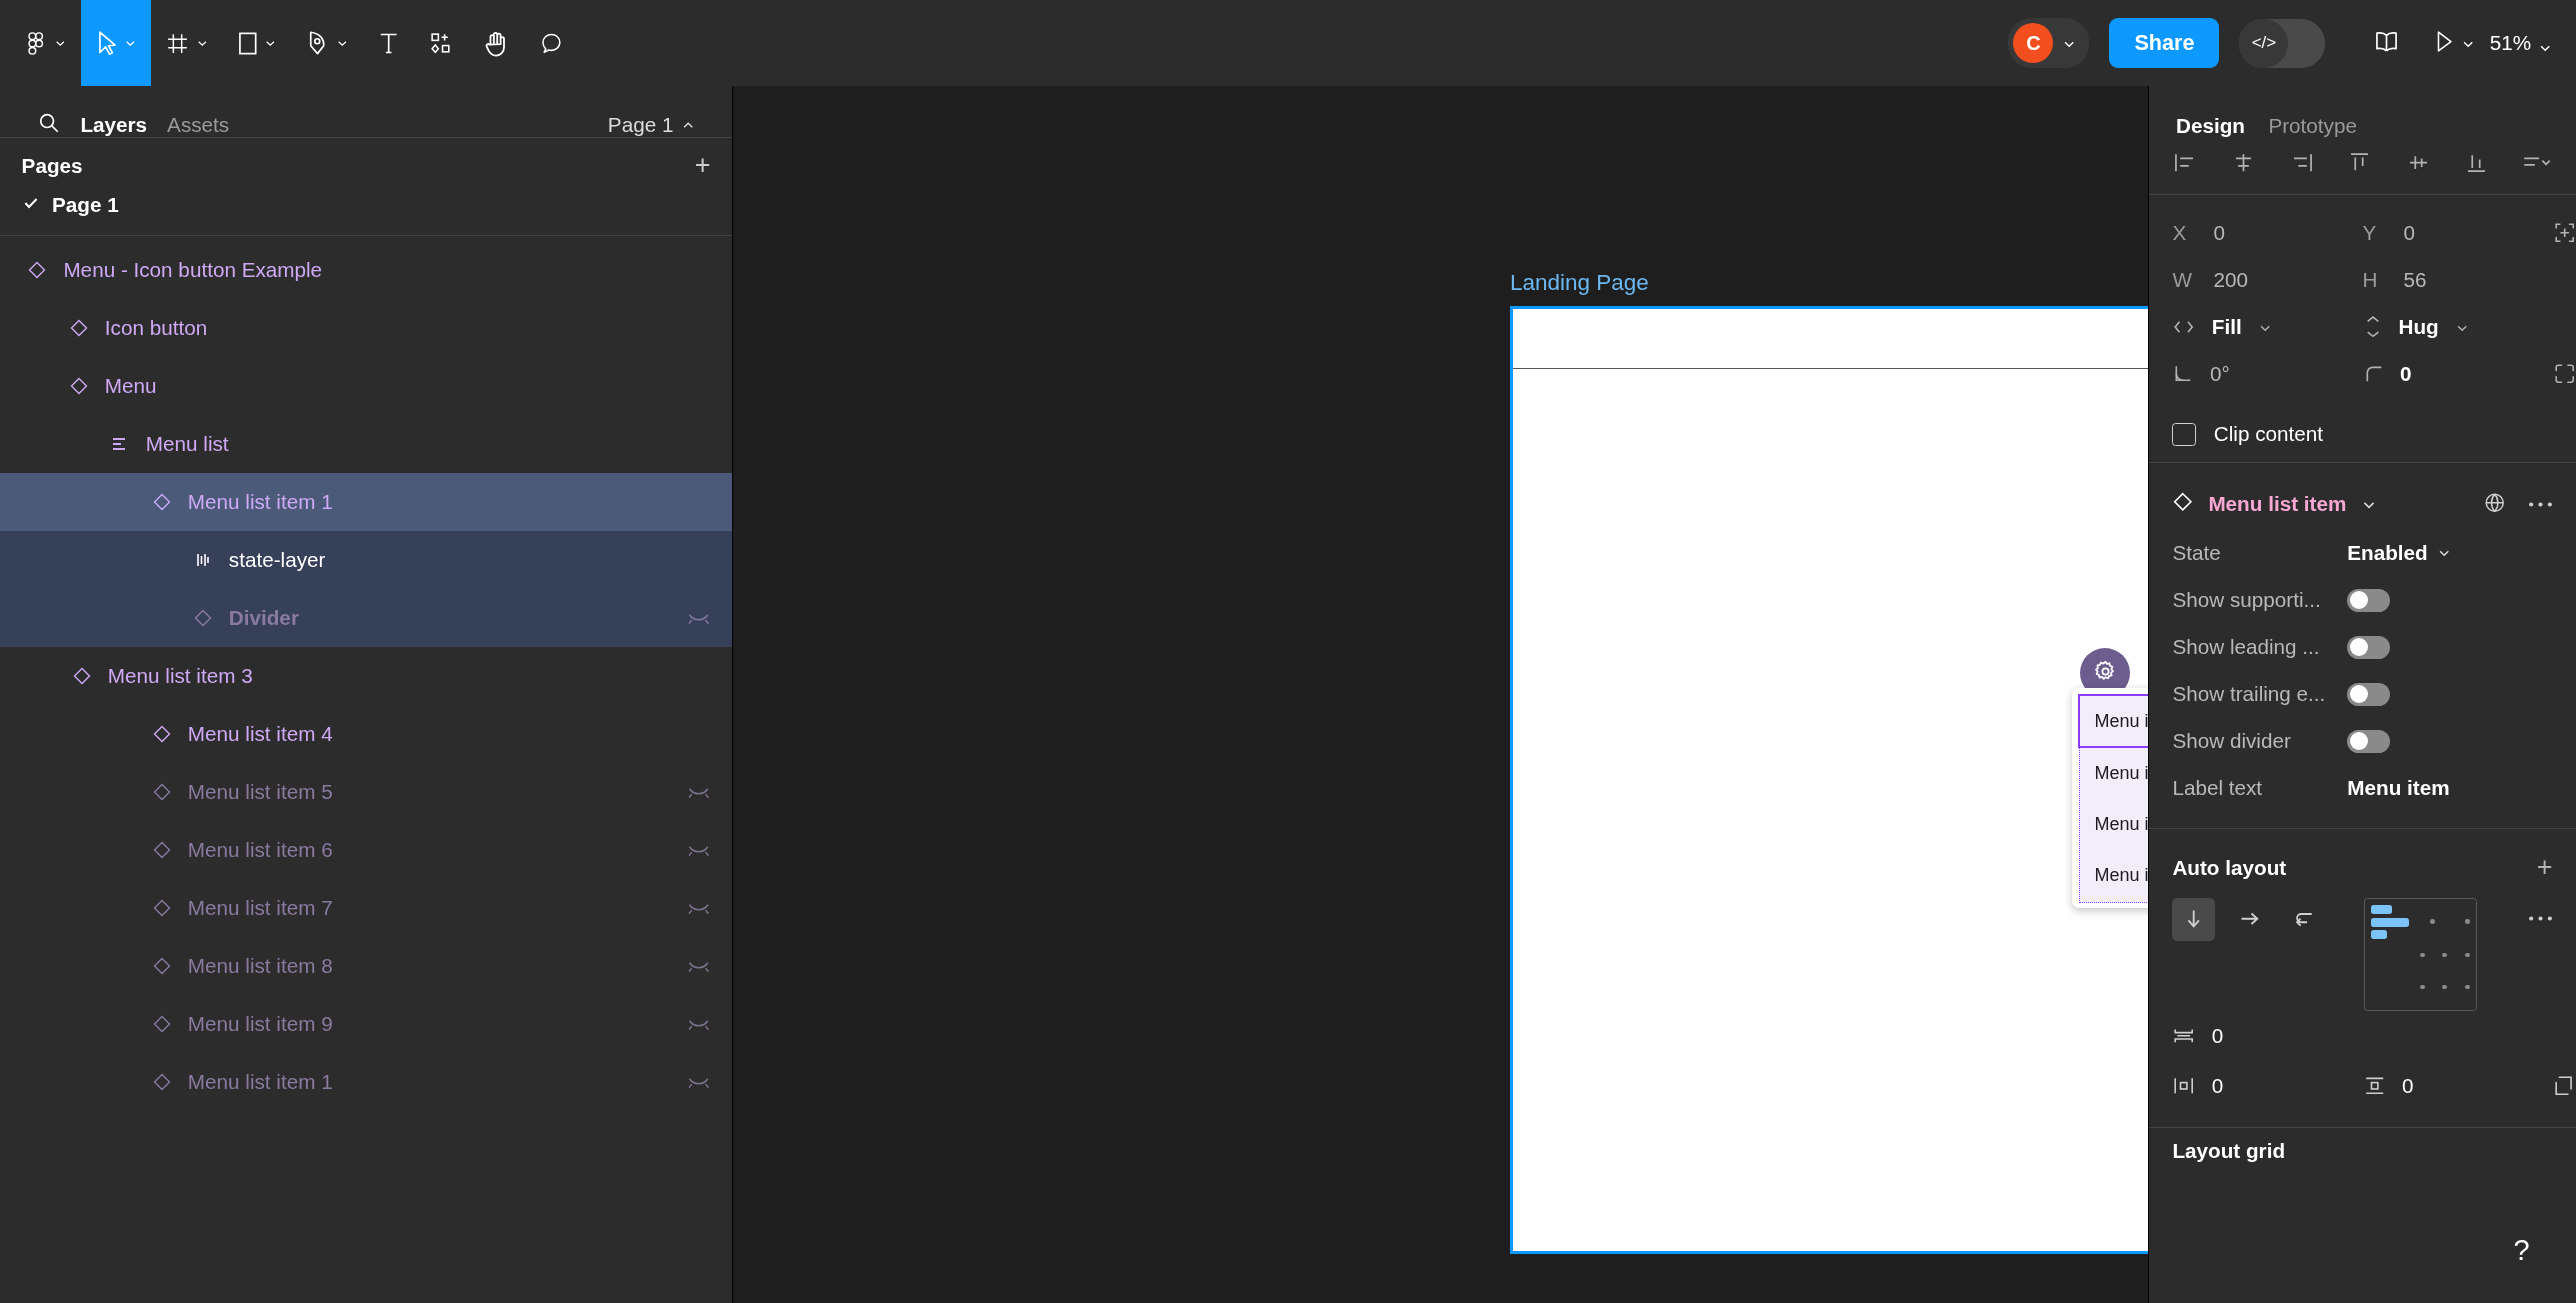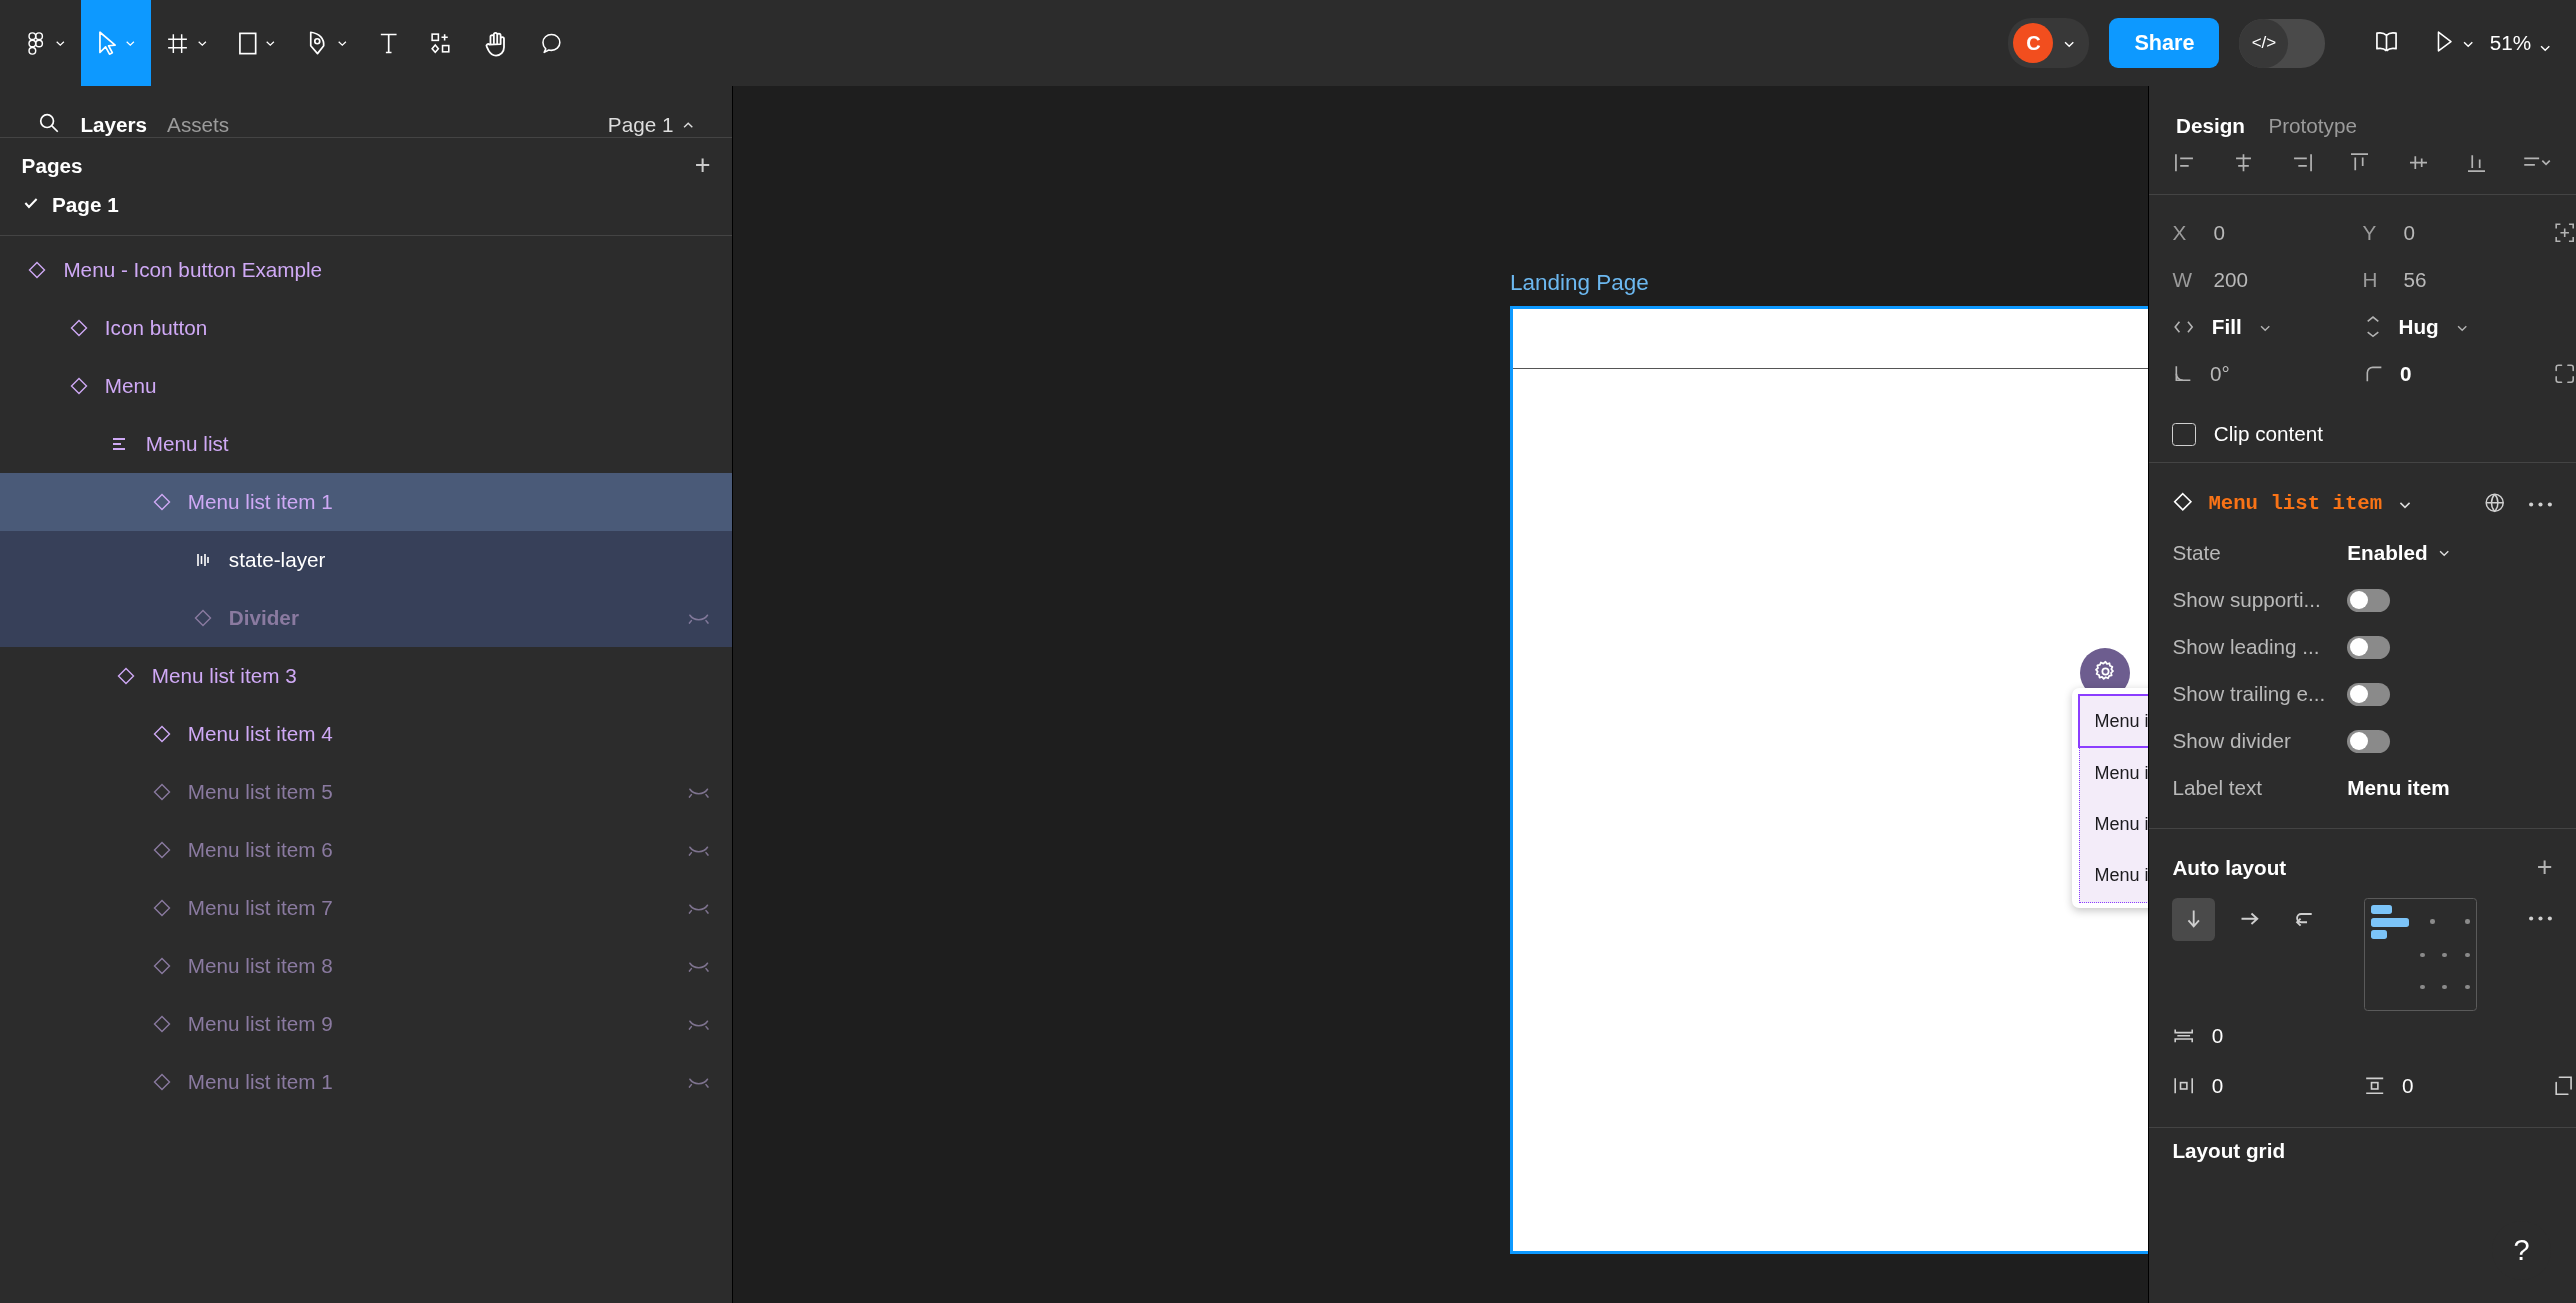--- a/index.html
+++ b/index.html
@@ -151,21 +151,21 @@
   .ic { color: #b3b3b3; display: flex; align-items: center; }
   .end-icon { margin-left: auto; color: #b3b3b3; display: flex; align-items: center; }
   .checkbox-sq {
     width: 23.4px; height: 23.4px; border: 1.8px solid #d0d0d0; border-radius: 3.6px;
     flex: 0 0 23.4px;
   }
   .clip-row { display: flex; align-items: flex-end; gap: 18px; height: 49px; }
   .clip-label { color: #fff; font-size: 20.7px; }
 
   .comp-head { display: flex; align-items: center; gap: 14.4px; height: 52px; }
-  .comp-title { color: #f97316; font-size: 20.7px; font-weight: 700; font-family: Liberation Mono, monospace; }
+  .comp-title { color: #f9a8d4; font-size: 20.7px; font-weight: 700; }
   .comp-actions { margin-left: auto; display: flex; align-items: center; gap: 21.6px; color: #d0d0d0; }
   .cprop-row { display: flex; align-items: center; height: 47px; }
   .cprop-label { color: #b9b9b9; font-size: 20.7px; flex: 0 0 46%; white-space: nowrap; overflow: hidden; }
   .cprop-value { color: #fff; font-size: 20.7px; font-weight: 700; display: flex; align-items: center; gap: 9px; }
   .toggle {
     width: 43px; height: 23.4px; border-radius: 11.7px; background: #8a8a8a;
     display: flex; align-items: center; padding: 2.7px; cursor: pointer;
   }
   .toggle .knob { width: 18px; height: 18px; border-radius: 50%; background: #fff; }
 
@@ -454,21 +454,21 @@
             </span>
             <span class="lr-label">Divider</span>
             <span class="eye-off">
               <svg width="23.4" height="14.4" viewBox="0 0 24 14" fill="none" stroke="#9a8bb0" stroke-width="1.6" stroke-linecap="round">
                 <path d="M3 4 C7 10 17 10 21 4"></path>
                 <path d="M4.5 9.5 L2.5 12"></path>
                 <path d="M19.5 9.5 L21.5 12"></path>
               </svg>
             </span>
           </div>
-          <div class="layer-row" style="padding-left: 110px;">
+          <div class="layer-row" style="padding-left: 66px;">
             <span class="lr-icon">
               <svg width="20" height="20" viewBox="0 0 20 20" fill="none" stroke="#cfa9f5" stroke-width="1.4">
                 <path d="M10 2.5 L17.5 10 L10 17.5 L2.5 10 Z"></path>
               </svg>
             </span>
             <span class="lr-label">Menu list item 3</span>
           </div>
           <div class="layer-row" style="padding-left: 146px;">
             <span class="lr-icon">
               <svg width="20" height="20" viewBox="0 0 20 20" fill="none" stroke="#cfa9f5" stroke-width="1.4">

